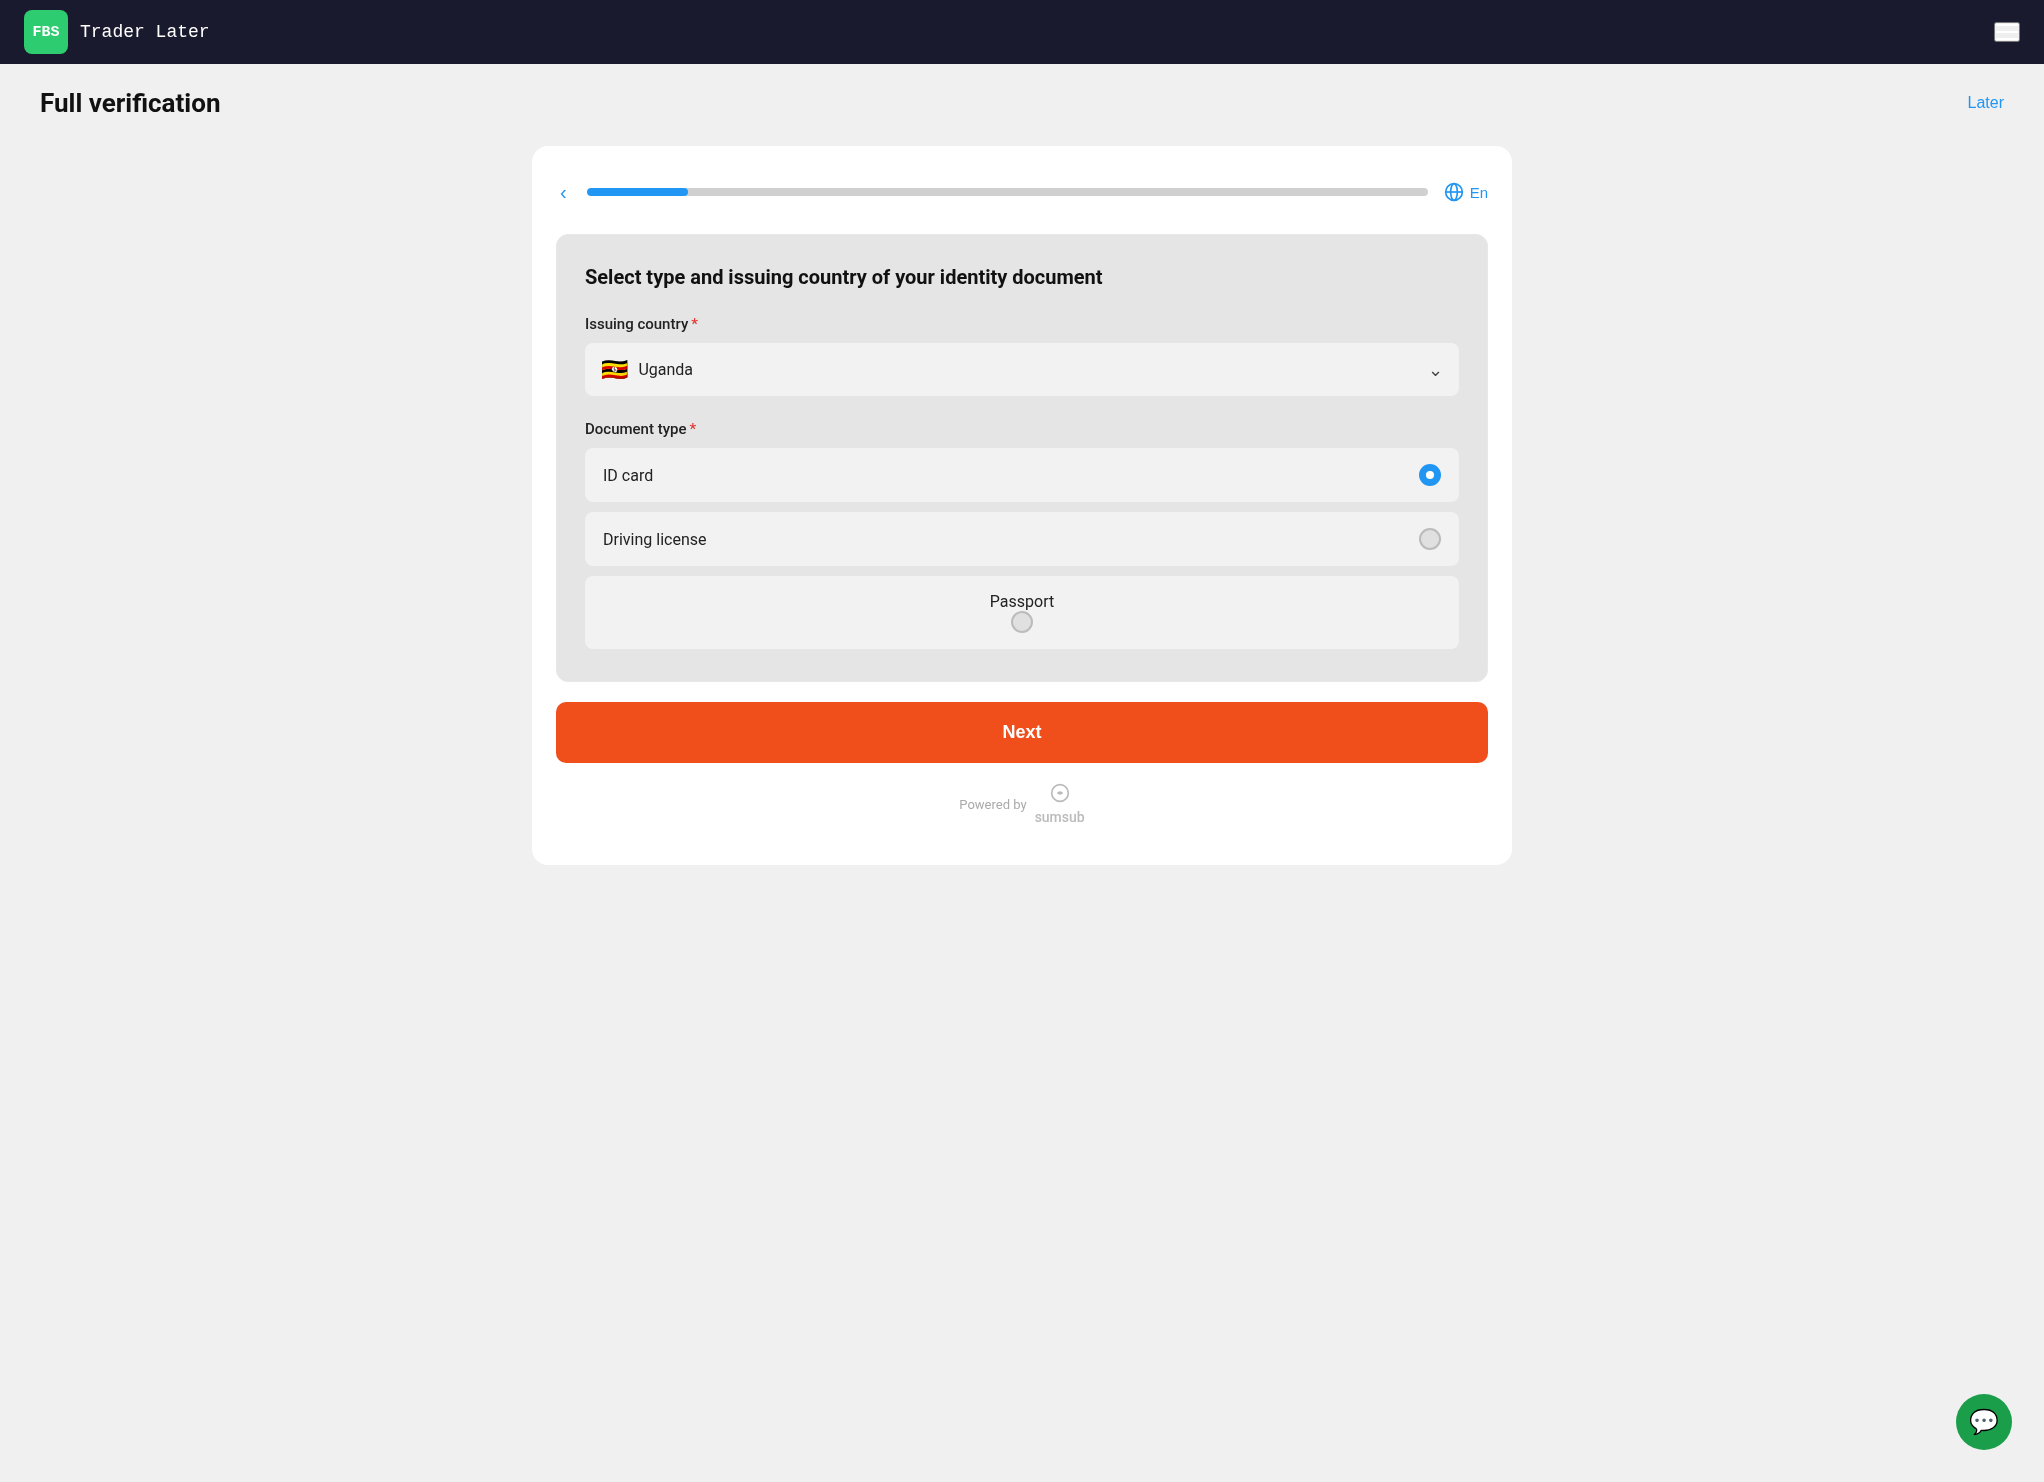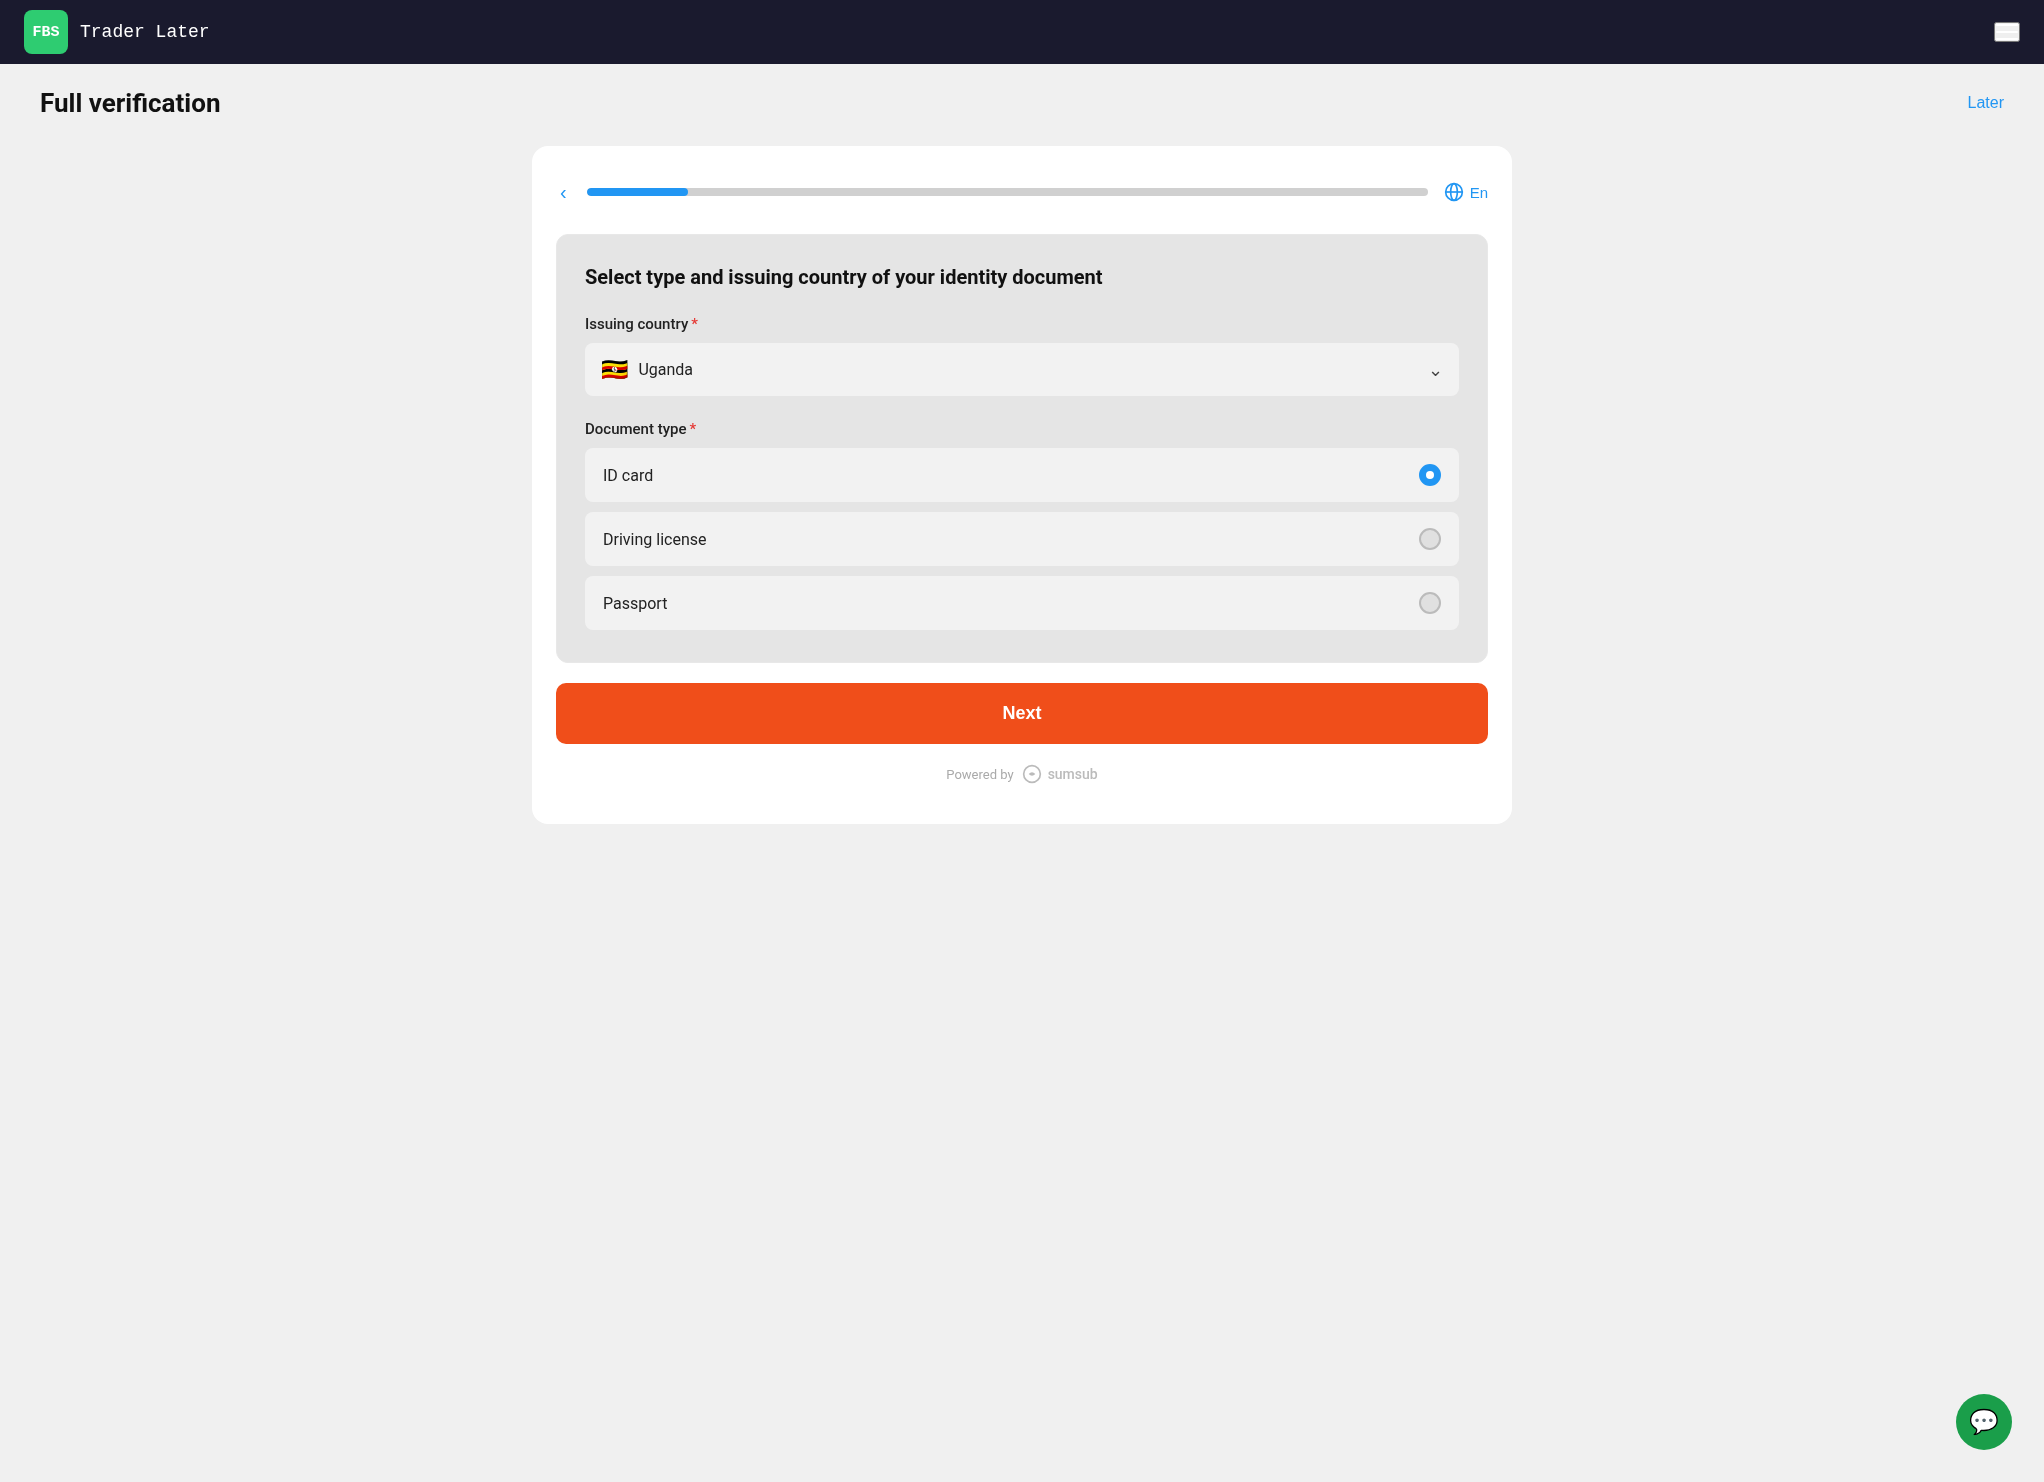--- a/index.html
+++ b/index.html
@@ -194,20 +194,21 @@
       align-items: center;
       justify-content: space-between;
       background: #f2f2f2;
       border-radius: 8px;
       padding: 16px 18px;
       margin-bottom: 10px;
       cursor: pointer;
     }
     .radio-option:last-child {
       margin-bottom: 0;
+      flex-direction: column;
     }
     .radio-label {
       font-size: 16px;
       color: #222;
     }
     .radio-circle {
       width: 22px;
       height: 22px;
       border-radius: 50%;
       border: 2px solid #bbb;
@@ -252,20 +253,21 @@
       color: #aaa;
       font-size: 13px;
     }
     .sumsub-logo {
       display: flex;
       align-items: center;
       gap: 6px;
       color: #bbb;
       font-size: 14px;
       font-weight: 500;
+      flex-direction: column;
     }
 
     
     .chat-btn {
       position: fixed;
       bottom: 32px;
       right: 32px;
       width: 56px;
       height: 56px;
       border-radius: 50%;

